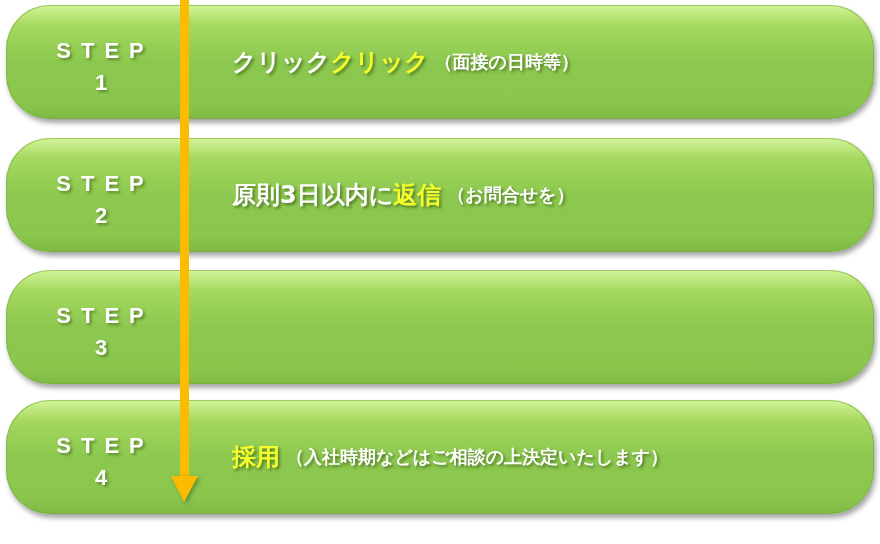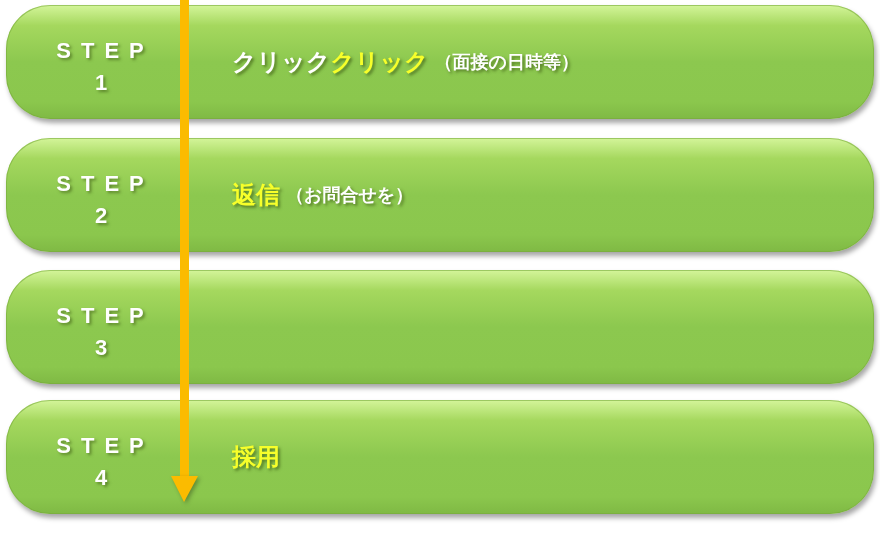--- a/index.html
+++ b/index.html
@@ -54,37 +54,39 @@
     <span class="t-sub">（面接の日時等）</span>
   </div>
 </div>
 
 <div class="step" style="top:138px;">
   <div class="step-label">
     <span class="word">STEP</span>
     <span class="num">2</span>
   </div>
   <div class="step-text">
+    <span class="t-main">原則3日以内に</span>
     <span class="t-hl">返信</span>
     <span class="t-sub">（お問合せを）</span>
   </div>
 </div>
 
 <div class="step" style="top:270px;">
   <div class="step-label">
     <span class="word">STEP</span>
     <span class="num">3</span>
   </div>
 </div>
 
 <div class="step" style="top:400px;">
   <div class="step-label">
     <span class="word">STEP</span>
     <span class="num">4</span>
   </div>
   <div class="step-text">
     <span class="t-main"></span>
     <span class="t-hl">採用</span>
+    <span class="t-sub">（入社時期などはご相談の上決定いたします）</span>
   </div>
 </div>
 
 <div class="arrow-line"></div>
 <div class="arrow-head"></div>
 
 </body></html>

